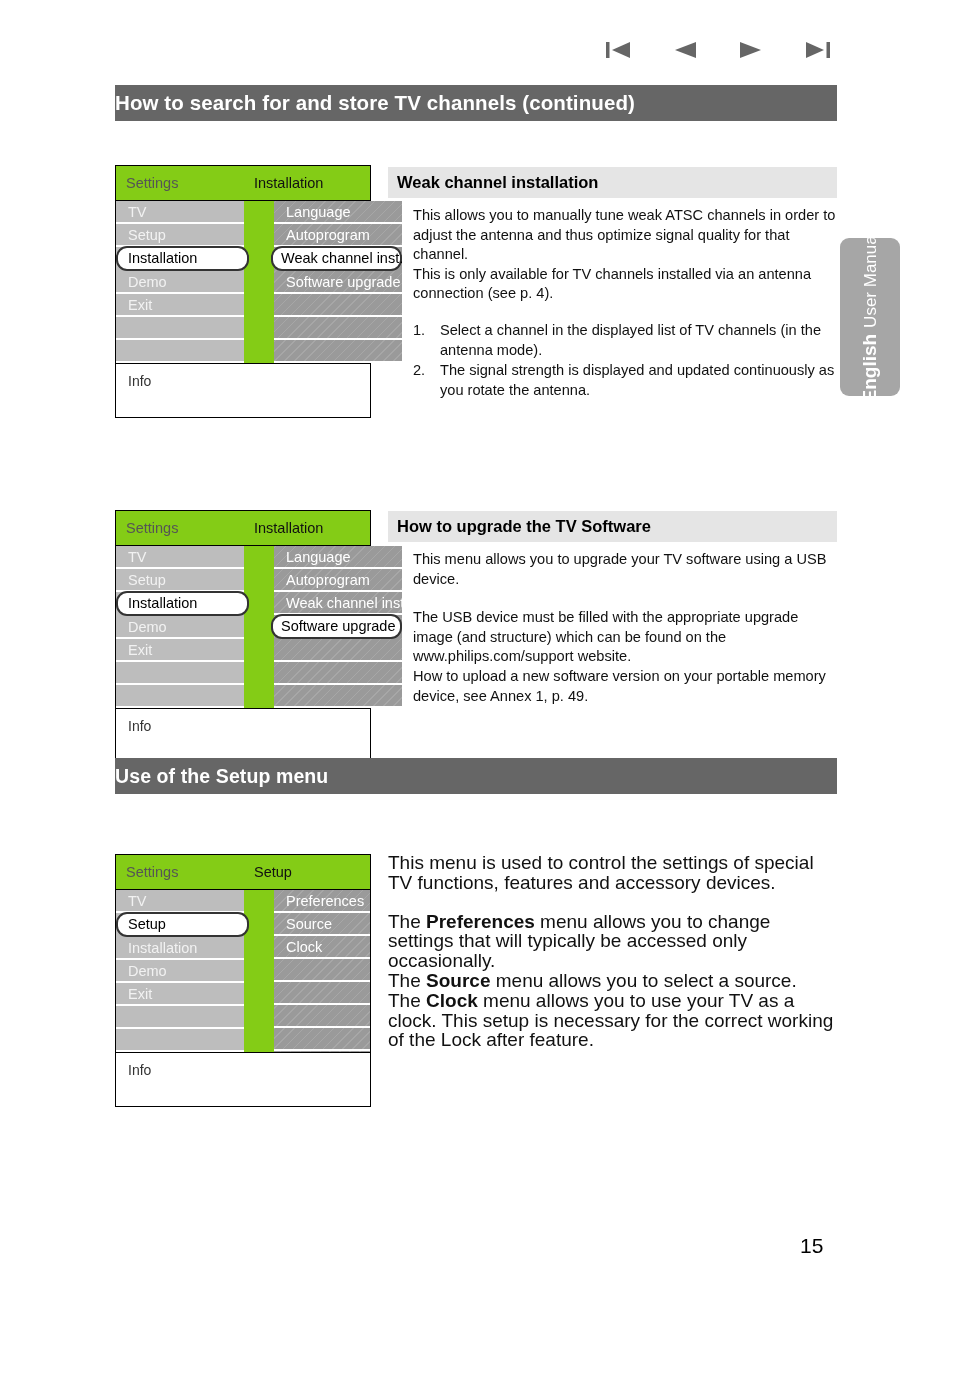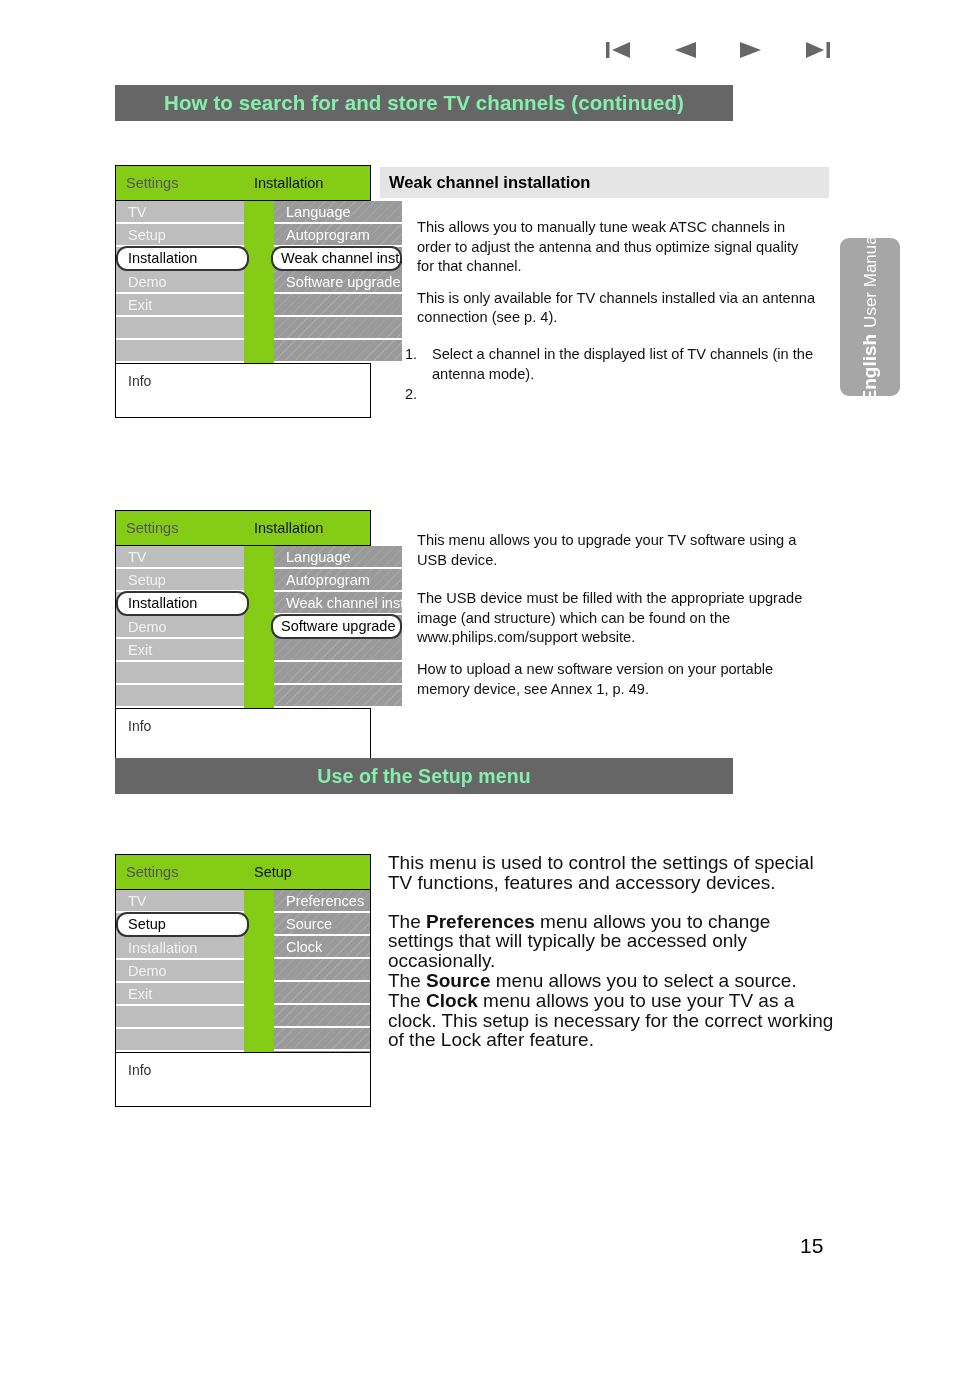--- a/index.html
+++ b/index.html
@@ -22,24 +22,24 @@
     display: flex;
     align-items: center;
     gap: 40px;
   }
   .nav-arrows svg { display: block; }
 
   
   .band {
     position: absolute;
     left: 115px;
-    width: 618px;
+    width: 722px;
     background: #666666;
-    color: #86efac;
-    text-align: center;
+    color: #ffffff;
+    text-align: left;
     font-weight: bold;
     letter-spacing: .1px;
   }
   #band-top { top: 85px; height: 36px; font-size: 20.5px; line-height: 36px; }
   #band-setup { top: 758px; height: 36px; font-size: 19.5px; line-height: 36px; }
 
   
   .lang-tab {
     position: absolute;
     left: 840px;
@@ -152,36 +152,36 @@
   .osd-info {
     border-top: 1px solid #000000;
     height: 54px;
     padding: 9px 0 0 12px;
     font-size: 14px;
     color: #333333;
     background: #ffffff;
   }
 
   
-  .article { position: absolute; left: 380px; width: 449px; }
+  .article { position: absolute; left: 388px; width: 449px; }
   .sec-head {
     background: #e5e5e5;
     font-weight: bold;
     font-size: 16.5px;
     padding: 6px 0 6px 9px;
     color: #000000;
   }
   .body-text {
     font-size: 14.6px;
     line-height: 19.6px;
     color: #111111;
     padding-left: 25px;
     padding-top: 8px;
   }
-  .body-text p { margin: 12px; }
+  .body-text p { margin: 0; }
   .body-text p.gap { margin-top: 19px; }
 
   ol.steps {
     margin: 17px 0 0 0;
     padding: 0;
     list-style: none;
     font-size: 14.6px;
     line-height: 19.6px;
   }
   ol.steps li {
@@ -286,20 +286,21 @@
   <div class="body-text">
     <p>This allows you to manually tune weak ATSC channels in order to adjust the antenna and thus optimize signal quality for that channel.</p>
     <p>This is only available for TV channels installed via an antenna connection (see p. 4).</p>
     <ol class="steps">
       <li>
         <span class="num">1.</span>
         <span>Select a channel in the displayed list of TV channels (in the antenna mode).</span>
       </li>
       <li>
         <span class="num">2.</span>
+        <span>The signal strength is displayed and updated continuously as you rotate the antenna.</span>
       </li>
     </ol>
   </div>
 </div>
 
 <div class="osd" id="osd2" style="top:510px;">
   <div class="osd-head">
     <div class="h-left">Settings</div>
     <div class="h-right">Installation</div>
   </div>
@@ -320,20 +321,21 @@
       <div class="row sel">Software upgrade</div>
       <div class="row blank">&nbsp;</div>
       <div class="row blank">&nbsp;</div>
       <div class="row blank">&nbsp;</div>
     </div>
   </div>
   <div class="osd-info">Info</div>
 </div>
 
 <div class="article" style="top:511px;">
+  <div class="sec-head">How to upgrade the TV Software</div>
   <div class="body-text">
     <p>This menu allows you to upgrade your TV software using a USB device.</p>
     <p class="gap">The USB device must be filled with the appropriate upgrade image (and structure) which can be found on the www.philips.com/support website.</p>
     <p>How to upload a new software version on your portable memory device, see Annex 1, p. 49.</p>
   </div>
 </div>
 
 <div class="band" id="band-setup">Use of the Setup menu</div>
 
 <div class="osd" id="osd3" style="top:854px;">

